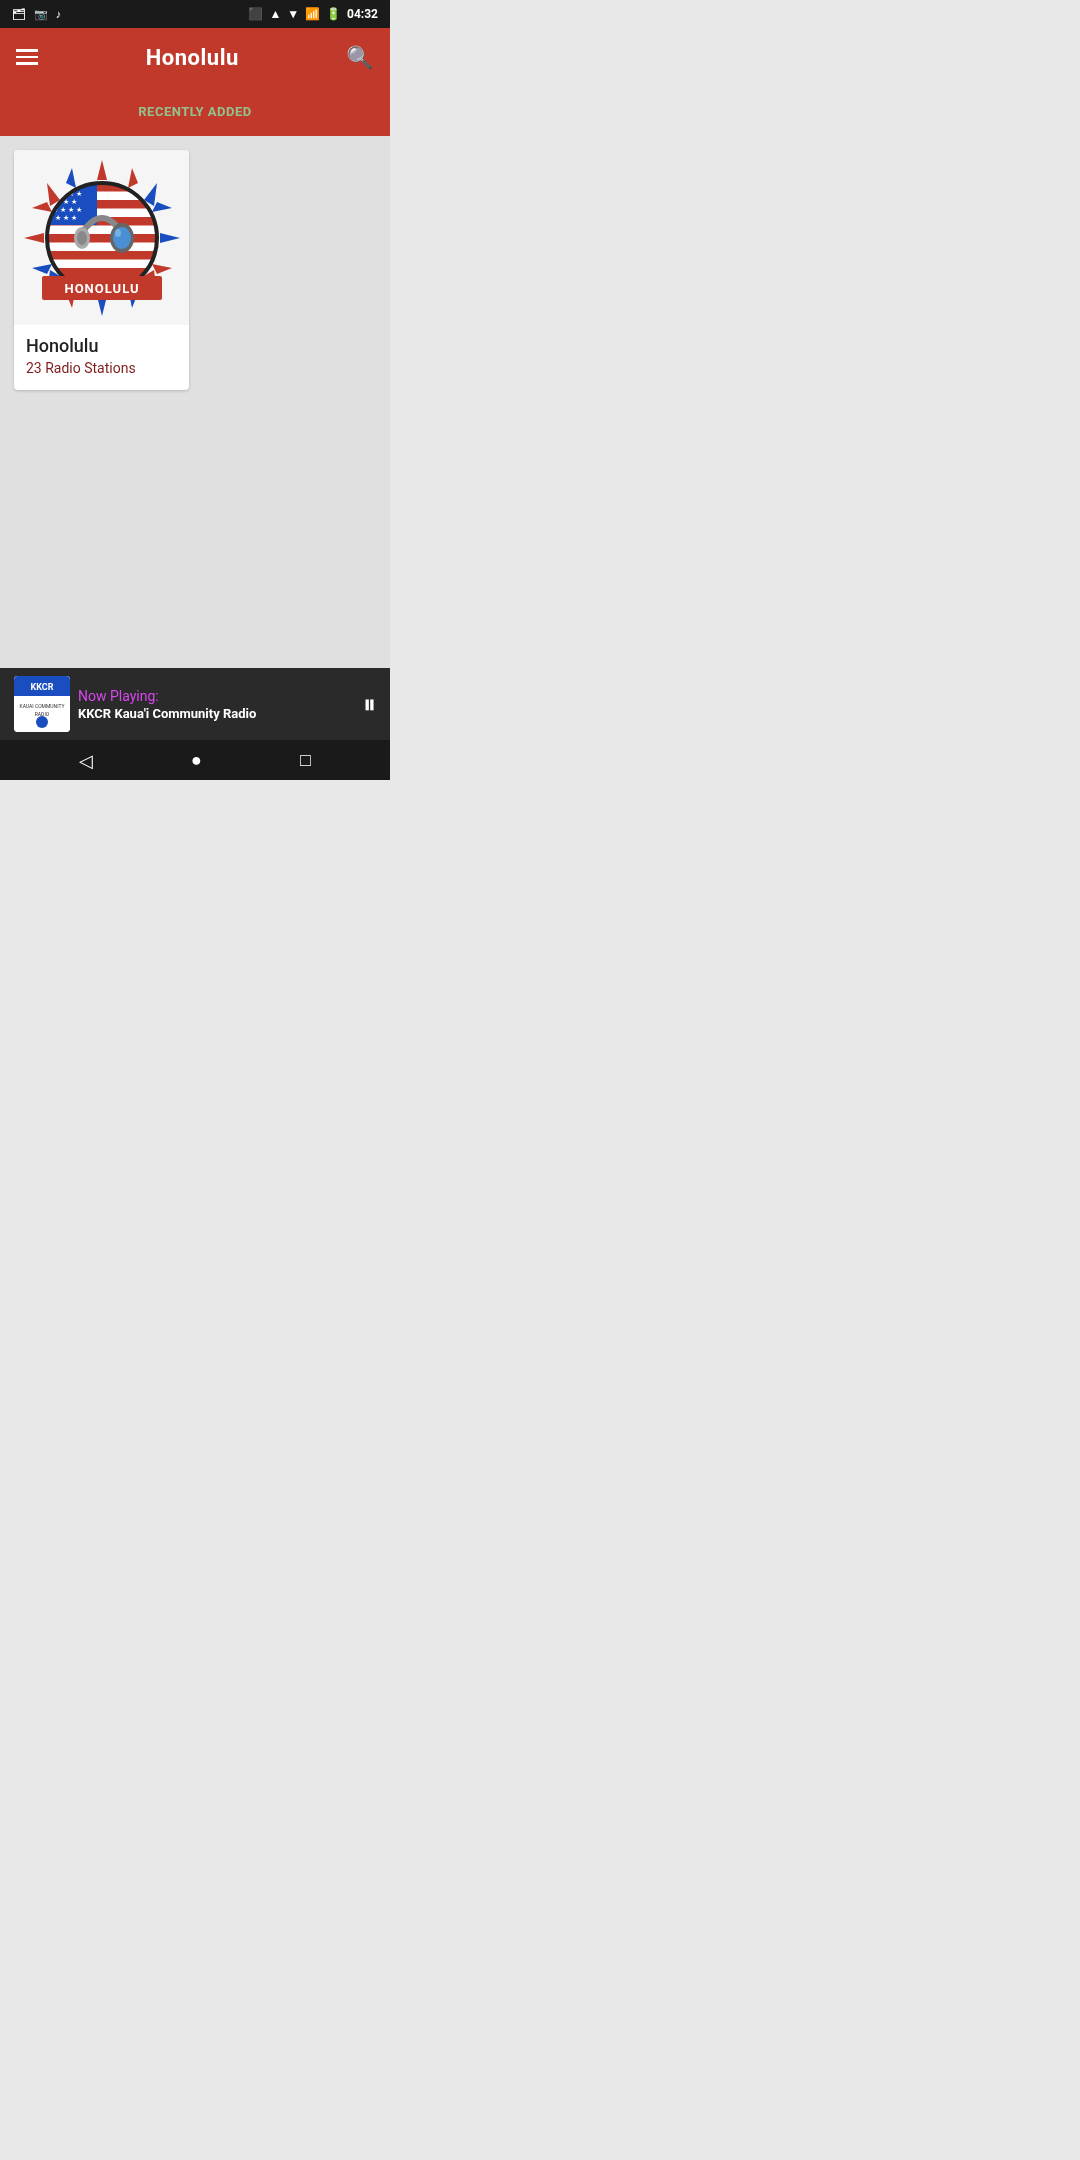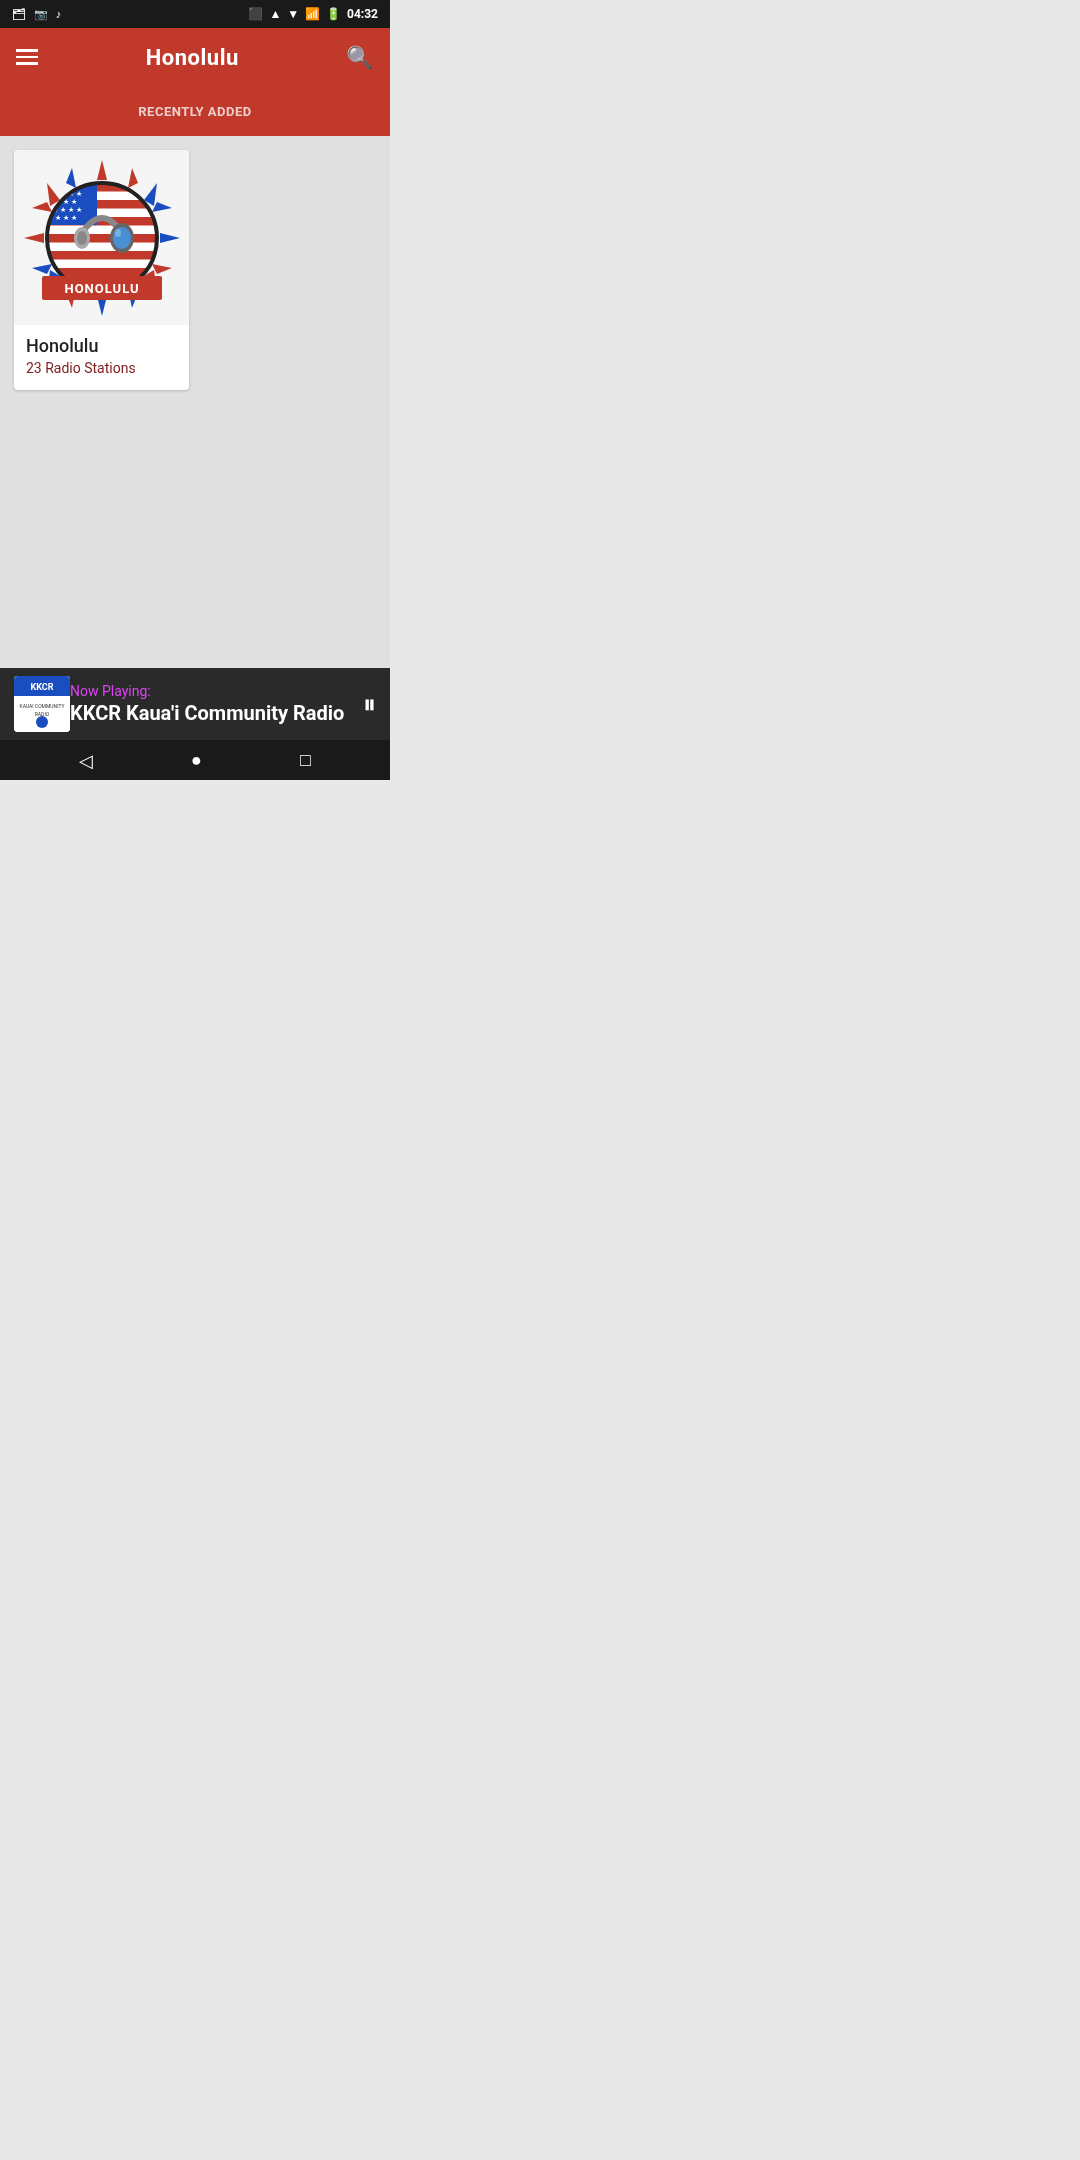--- a/index.html
+++ b/index.html
@@ -77,21 +77,21 @@
       background: #c0392b;
       display: flex;
       border-bottom: none;
     }
     .tab {
       flex: 1;
       height: 50px;
       display: flex;
       align-items: center;
       justify-content: center;
-      color: #ffffff;
+      color: #86efac;
       font-size: 13px;
       font-weight: bold;
       letter-spacing: 0.5px;
       cursor: pointer;
       position: relative;
       opacity: 0.75;
     }
     .tab.active {
       opacity: 1;
     }
@@ -158,21 +158,21 @@
     .now-playing-bar {
       position: absolute;
       bottom: 40px;
       left: 0;
       right: 0;
       height: 72px;
       background: #2a2a2a;
       display: flex;
       align-items: center;
       padding: 0 14px;
-      gap: 0;
+      gap: 8px;
     }
     .now-playing-logo {
       width: 56px;
       height: 56px;
       border-radius: 4px;
       background: white;
       display: flex;
       align-items: center;
       justify-content: center;
       flex-shrink: 0;
@@ -181,21 +181,21 @@
     .now-playing-info {
       flex: 1;
     }
     .now-playing-label {
       color: #d946ef;
       font-size: 14px;
       margin-bottom: 2px;
     }
     .now-playing-station {
       color: white;
-      font-size: 20px;
+      font-size: 13px;
       font-weight: bold;
     }
     .pause-button {
       color: white;
       font-size: 26px;
       cursor: pointer;
     }
 
     
     .nav-bar {

